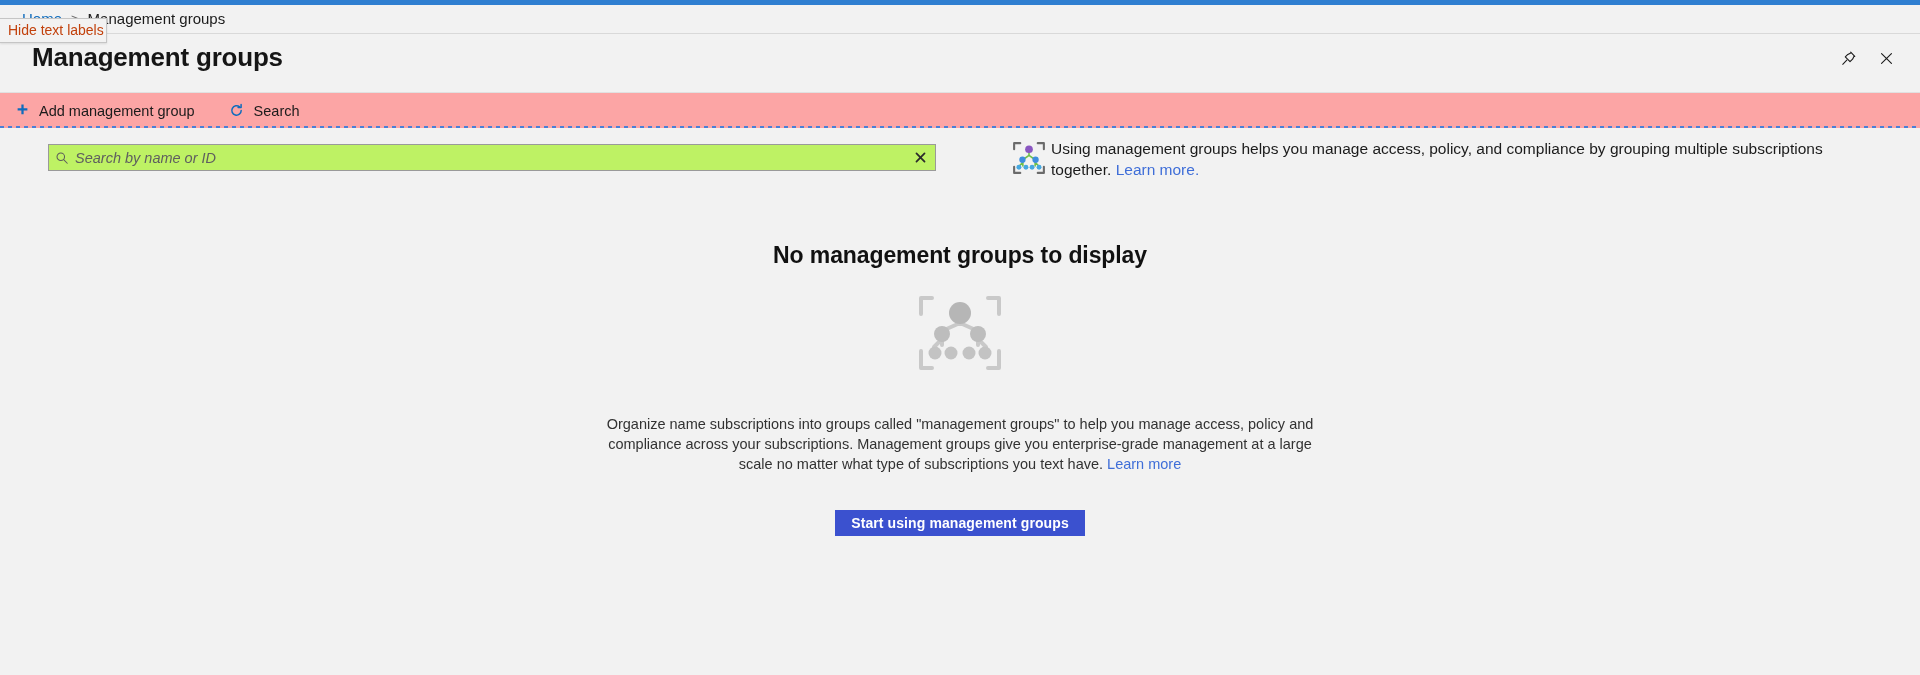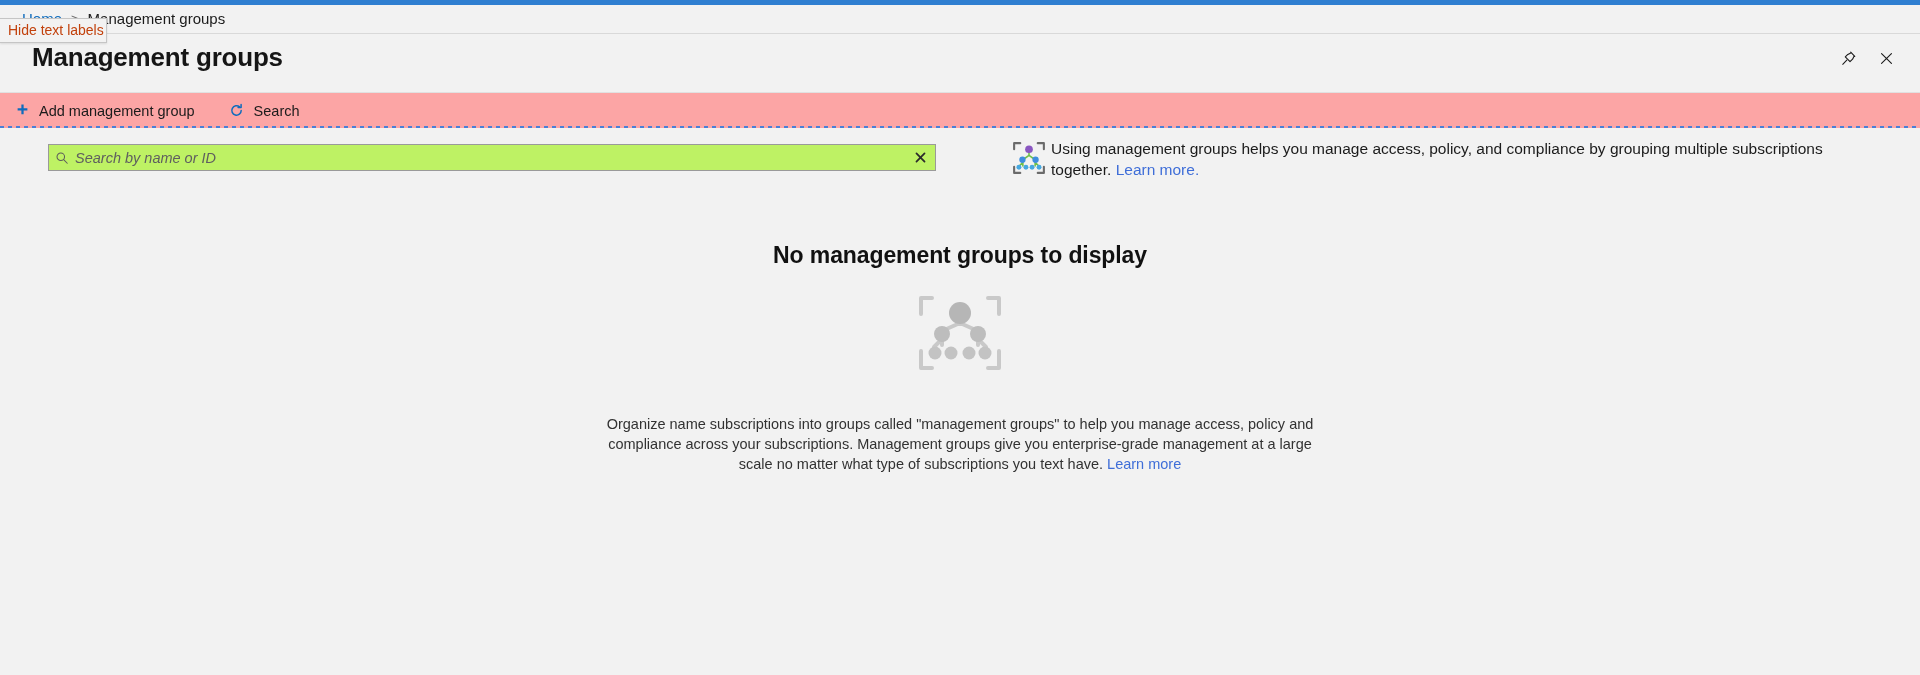--- a/index.html
+++ b/index.html
@@ -387,16 +387,17 @@
           <circle cx="73" cy="64" r="6.5" fill="#c3c3c3"></circle>
         </svg>
       </div>
 
       <p class="empty-desc">
         <span>Organize name subscriptions into groups called "management groups" to help you manage access, policy and</span>
         <span>compliance across your subscriptions. Management groups give you enterprise-grade management at a large scale</span>
         <span>no matter what type of subscriptions you text have. </span><a class="link">Learn more</a>
       </p>
 
+      <button class="primary-btn" style="background: rgb(59, 81, 207);">Start using management groups</button>
     </div>
 
   </div>
 </div>
 
 </body></html>

